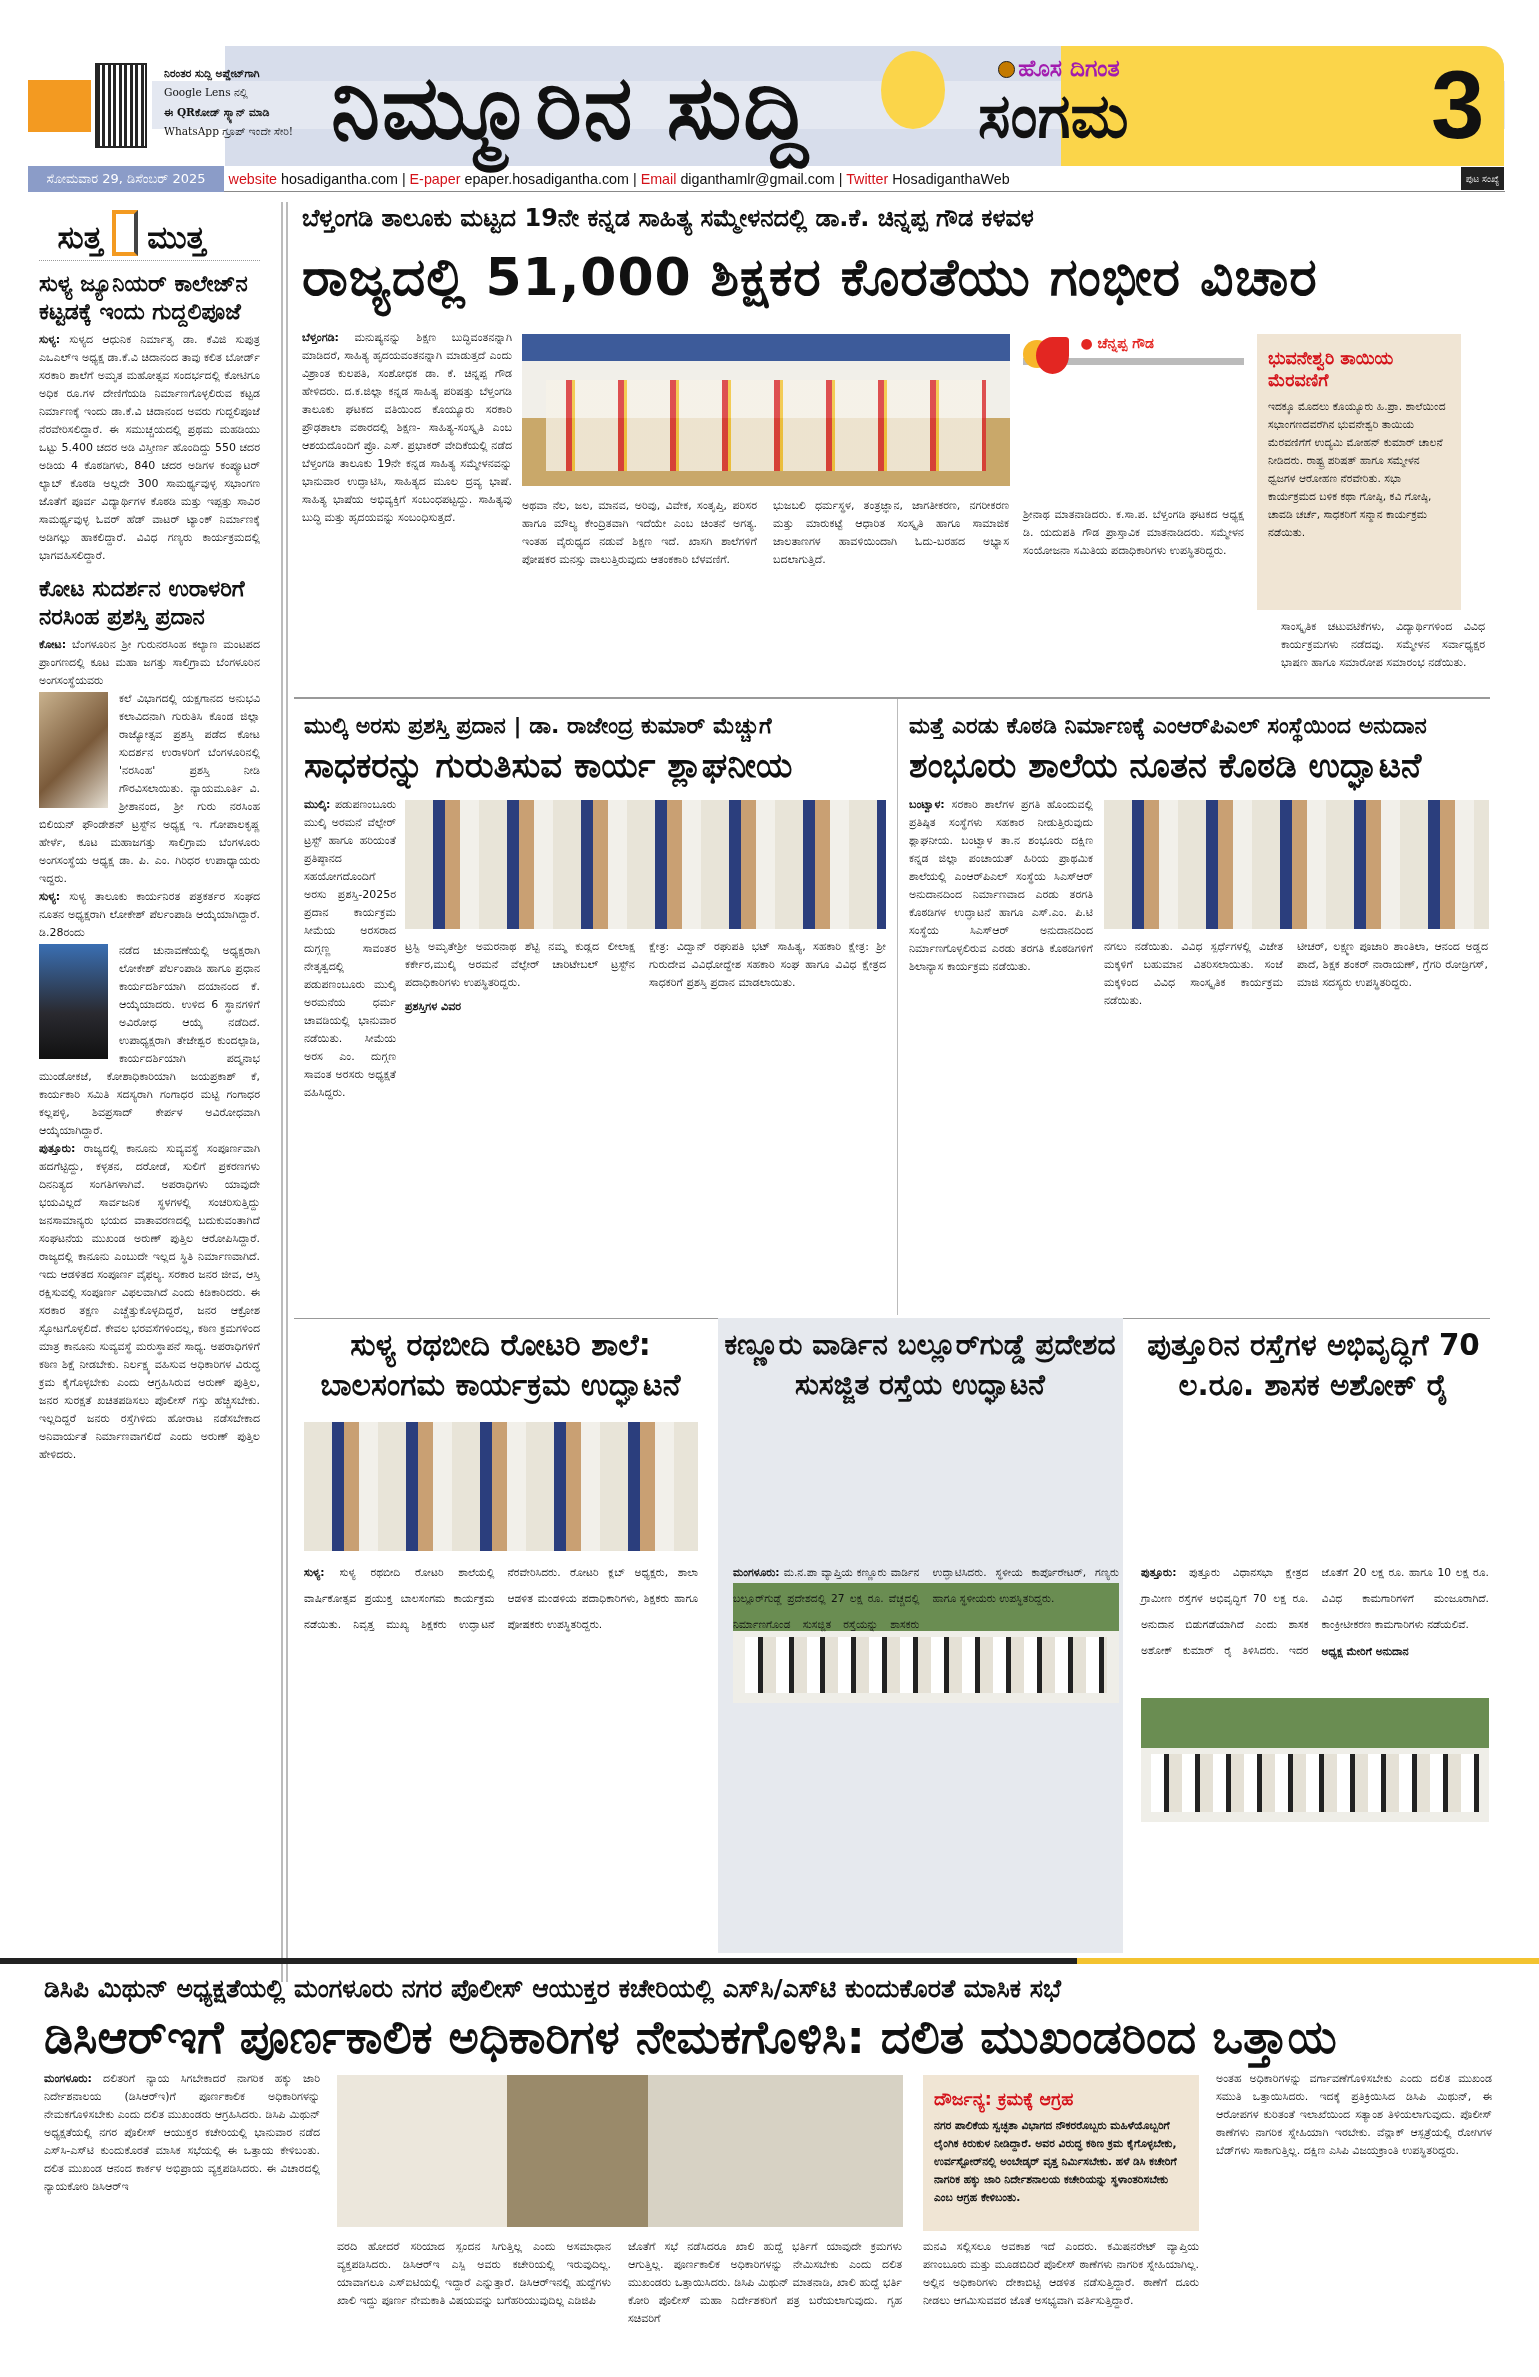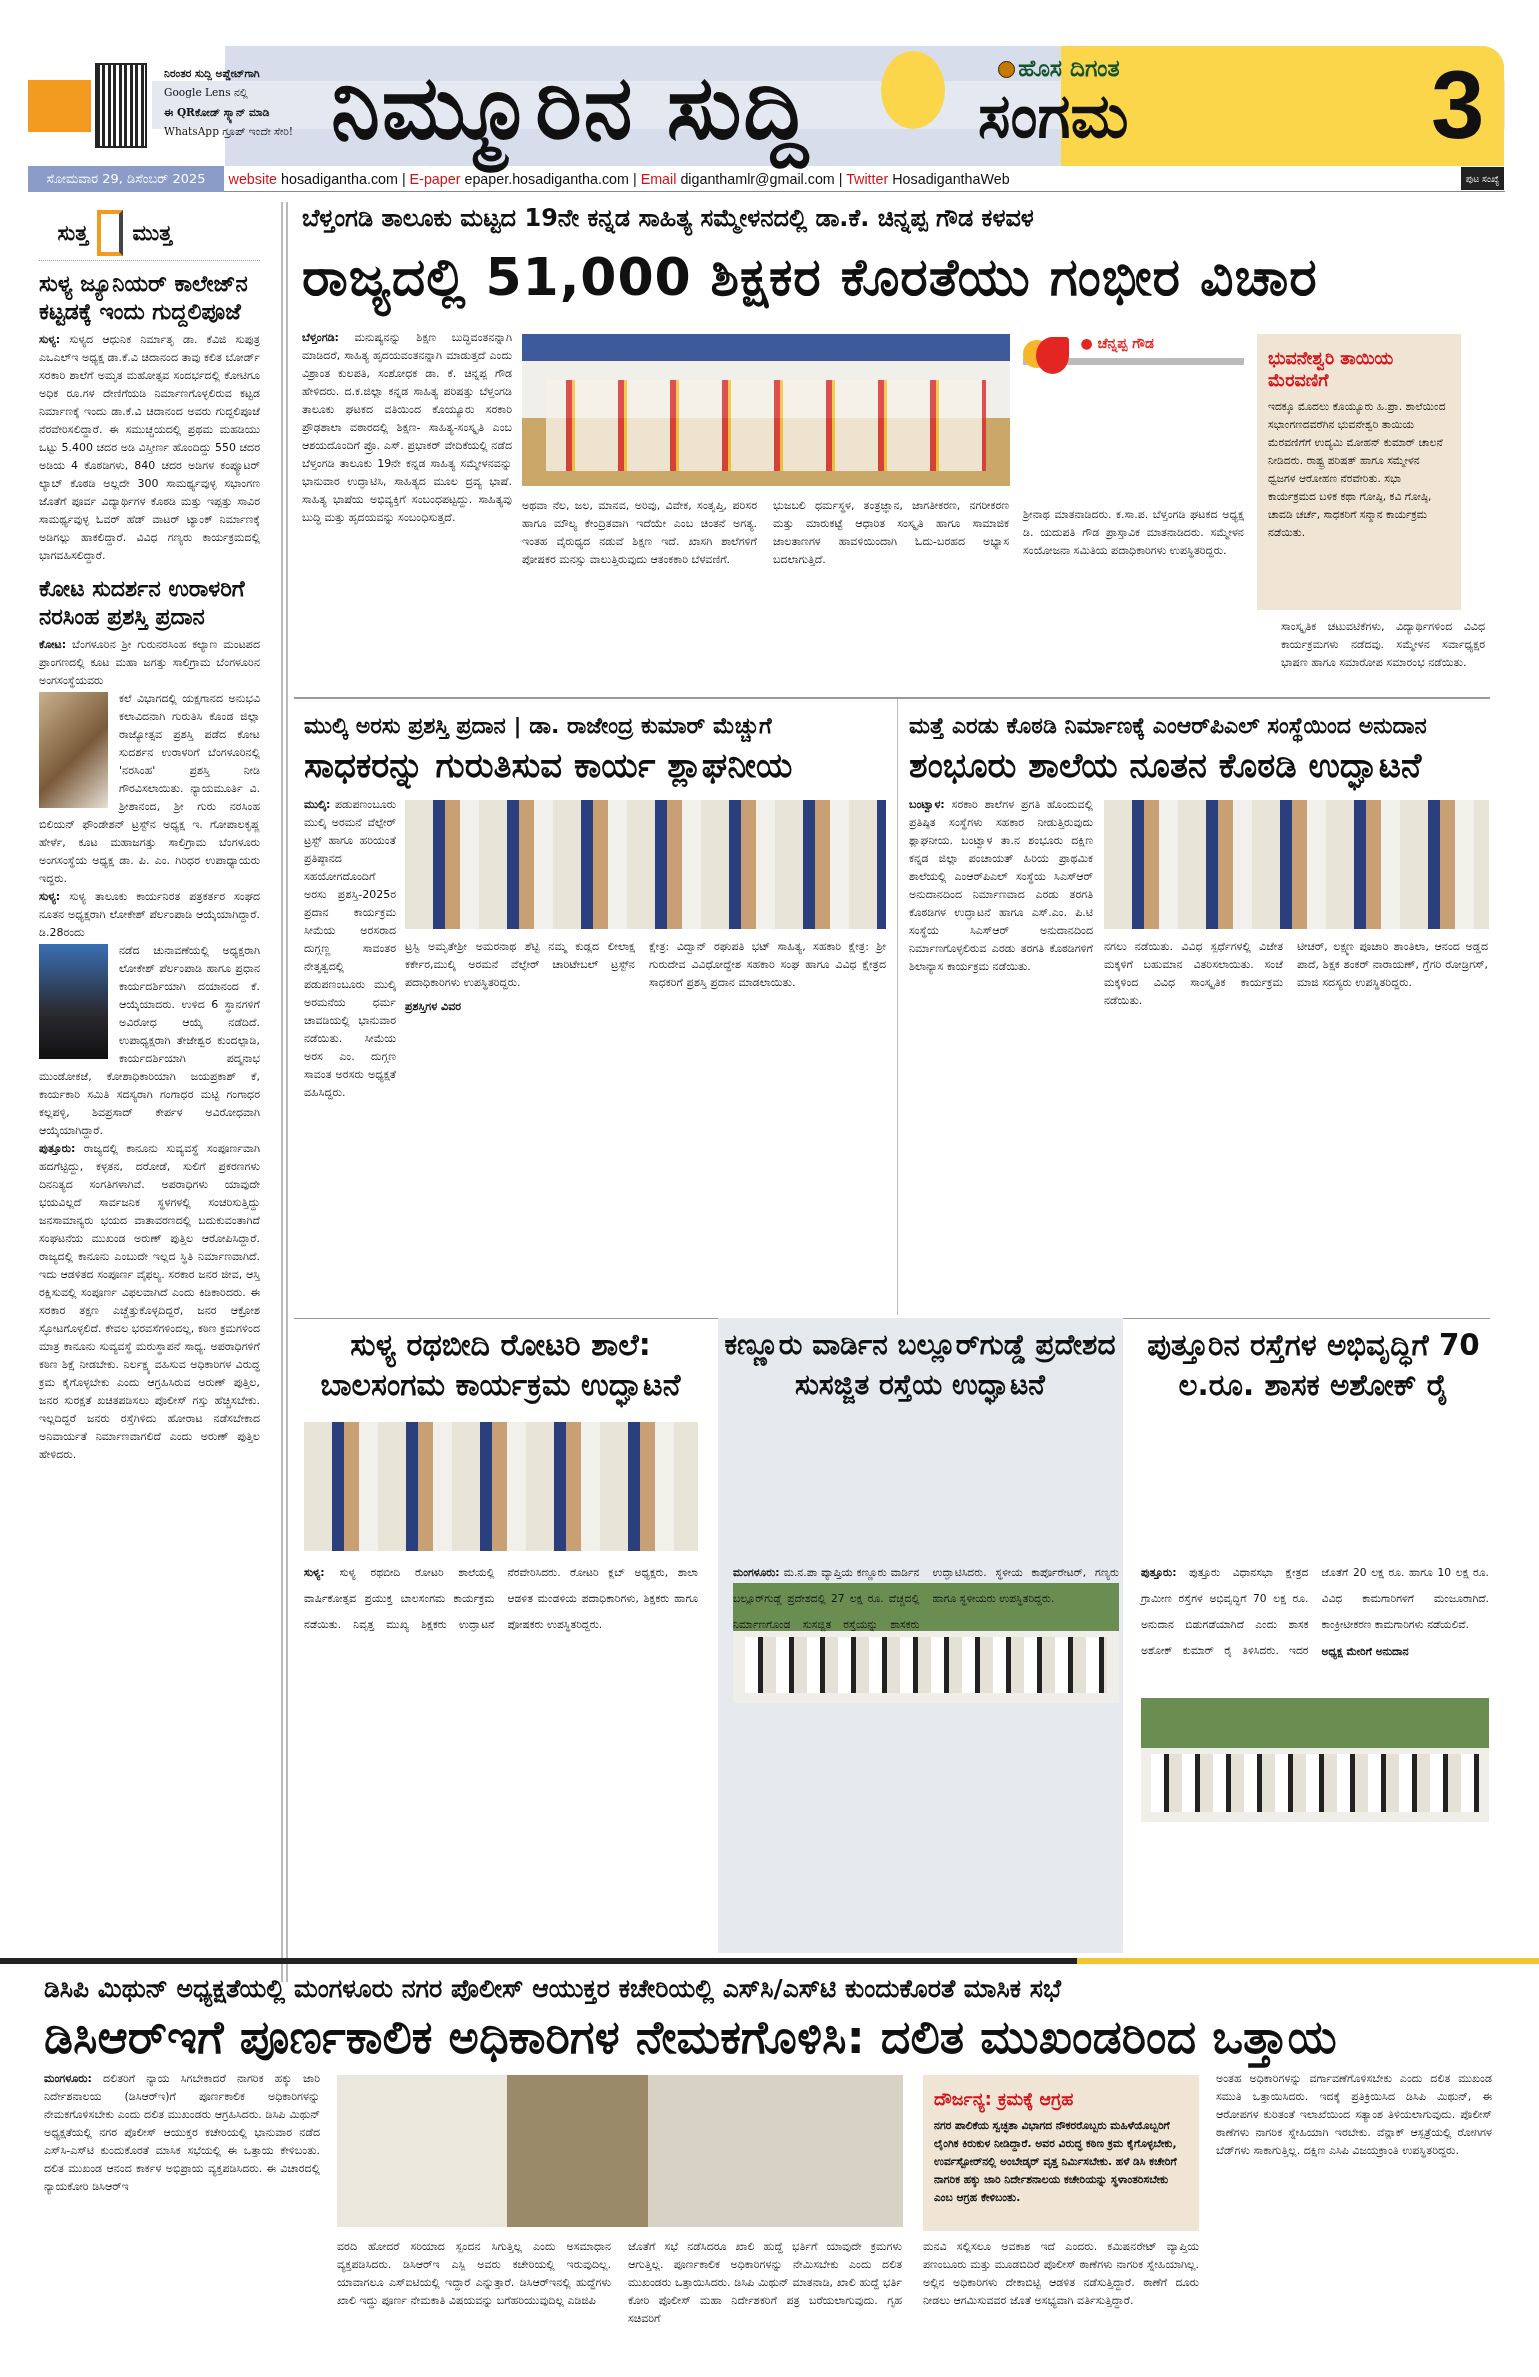--- a/index.html
+++ b/index.html
@@ -9,33 +9,33 @@
   .mast-bg { left: 225px; top: 46px; width: 1279px; height: 120px; background: #d7ddeb; border-top-right-radius: 22px; }
   .mast-band { left: 152px; top: 81px; width: 1353px; height: 48px; background: #e4e8f1; }
   .mast-yellow { left: 1061px; top: 46px; width: 443px; height: 120px; background: #fbd54a; border-top-right-radius: 22px; }
   .orange-block { left: 28px; top: 80px; width: 63px; height: 52px; background: #f39a21; }
   .qr { left: 95px; top: 63px; width: 52px; height: 85px; background:
       repeating-linear-gradient(90deg,#000 0 2.8px,#fff 2.8px 5.5px), #000; opacity: .85; border: 2.8px solid #000; }
   .qr-text { left: 164px; top: 64px; width: 147px; font-size: 10.6px; line-height: 19.3px; font-family: "DejaVu Serif", serif; }
   .qr-text div { white-space: nowrap; }
   .title-main { left: 331px; top: 48px; font-family: "DejaVu Serif", serif; font-size: 88px; font-weight: bold; letter-spacing: 1.8px; line-height: 118px; }
   .yellow-dot { left: 881px; top: 51px; width: 64px; height: 78px; background: #fbd54a; border-radius: 50%; }
-  .brand-small { left: 998px; top: 55px; font-size: 23px; font-weight: bold; color: #14532d; }
+  .brand-small { left: 998px; top: 55px; font-size: 23px; font-weight: bold; color: #a21caf; }
   .brand-small .logo { display: inline-block; width: 16.6px; height: 16.6px; border-radius: 50%; background: #c47a00; border: 1.8px solid #222; vertical-align: middle; margin-right: 3.7px; }
   .brand-big { left: 978px; top: 74px; font-size: 61px; font-weight: bold; line-height: 83px; }
   .page-num { left: 1431px; top: 53px; font-size: 96px; font-weight: bold; line-height: 103px; font-family: "Liberation Sans", sans-serif; }
   .date-bar { left: 28px; top: 166px; width: 196px; height: 26px; background: #8b9cc8; color: #fff; font-size: 13px; text-align: center; line-height: 26px; }
   .links-bar { left: 224px; top: 166px; width: 1281px; height: 26px; border-bottom: 1.8px solid #888; font-family: "Liberation Sans", sans-serif; font-size: 14.3px; line-height: 26px; padding-left: 4.6px; white-space: nowrap; }
   .links-bar .lbl { color: #d4121a; }
   .edition { left: 1461px; top: 167px; width: 43px; height: 23px; background: #222; color: #fff; font-size: 9.2px; text-align: center; line-height: 23px; }
   .vsep { background: #bbb; width: 1.8px; }
   .hsep { background: #999; height: 1.8px; }
   
   .col-left { left: 39px; top: 210px; width: 221px; }
-  .sect-logo { font-size: 21px; font-weight: bold; display: flex; align-items: center; gap: 9.2px; padding-left: 18.4px; border-bottom: 1.8px dotted #999; padding-bottom: 3.7px; }
+  .sect-logo { font-size: 31px; font-weight: bold; display: flex; align-items: flex-end; gap: 9.2px; padding-left: 18.4px; border-bottom: 1.8px dotted #999; padding-bottom: 3.7px; }
   .door { width: 26px; height: 46px; border: 4.6px solid #f39a21; border-right-color: #444; }
   h2.lhead { font-size: 22px; line-height: 28px; font-weight: 900; margin: 9.2px 0 5.5px; }
   p.body { font-size: 11px; line-height: 18px; text-align: justify; }
   p.body b { font-weight: bold; }
   .photo { background: linear-gradient(135deg,#c9b28e,#7a5a3a 55%,#e6e0d4); }
   .photo2 { background: linear-gradient(180deg,#3a6fb3,#2a2a30 60%,#111); }
   .float-photo { float: left; width: 69px; height: 116px; margin: 1.8px 11px 3.7px 0; }
   
   .kicker { font-size: 24px; font-weight: bold; white-space: nowrap; }
   .headline { font-size: 52px; font-weight: 900; white-space: nowrap; letter-spacing: 0.9px; }

